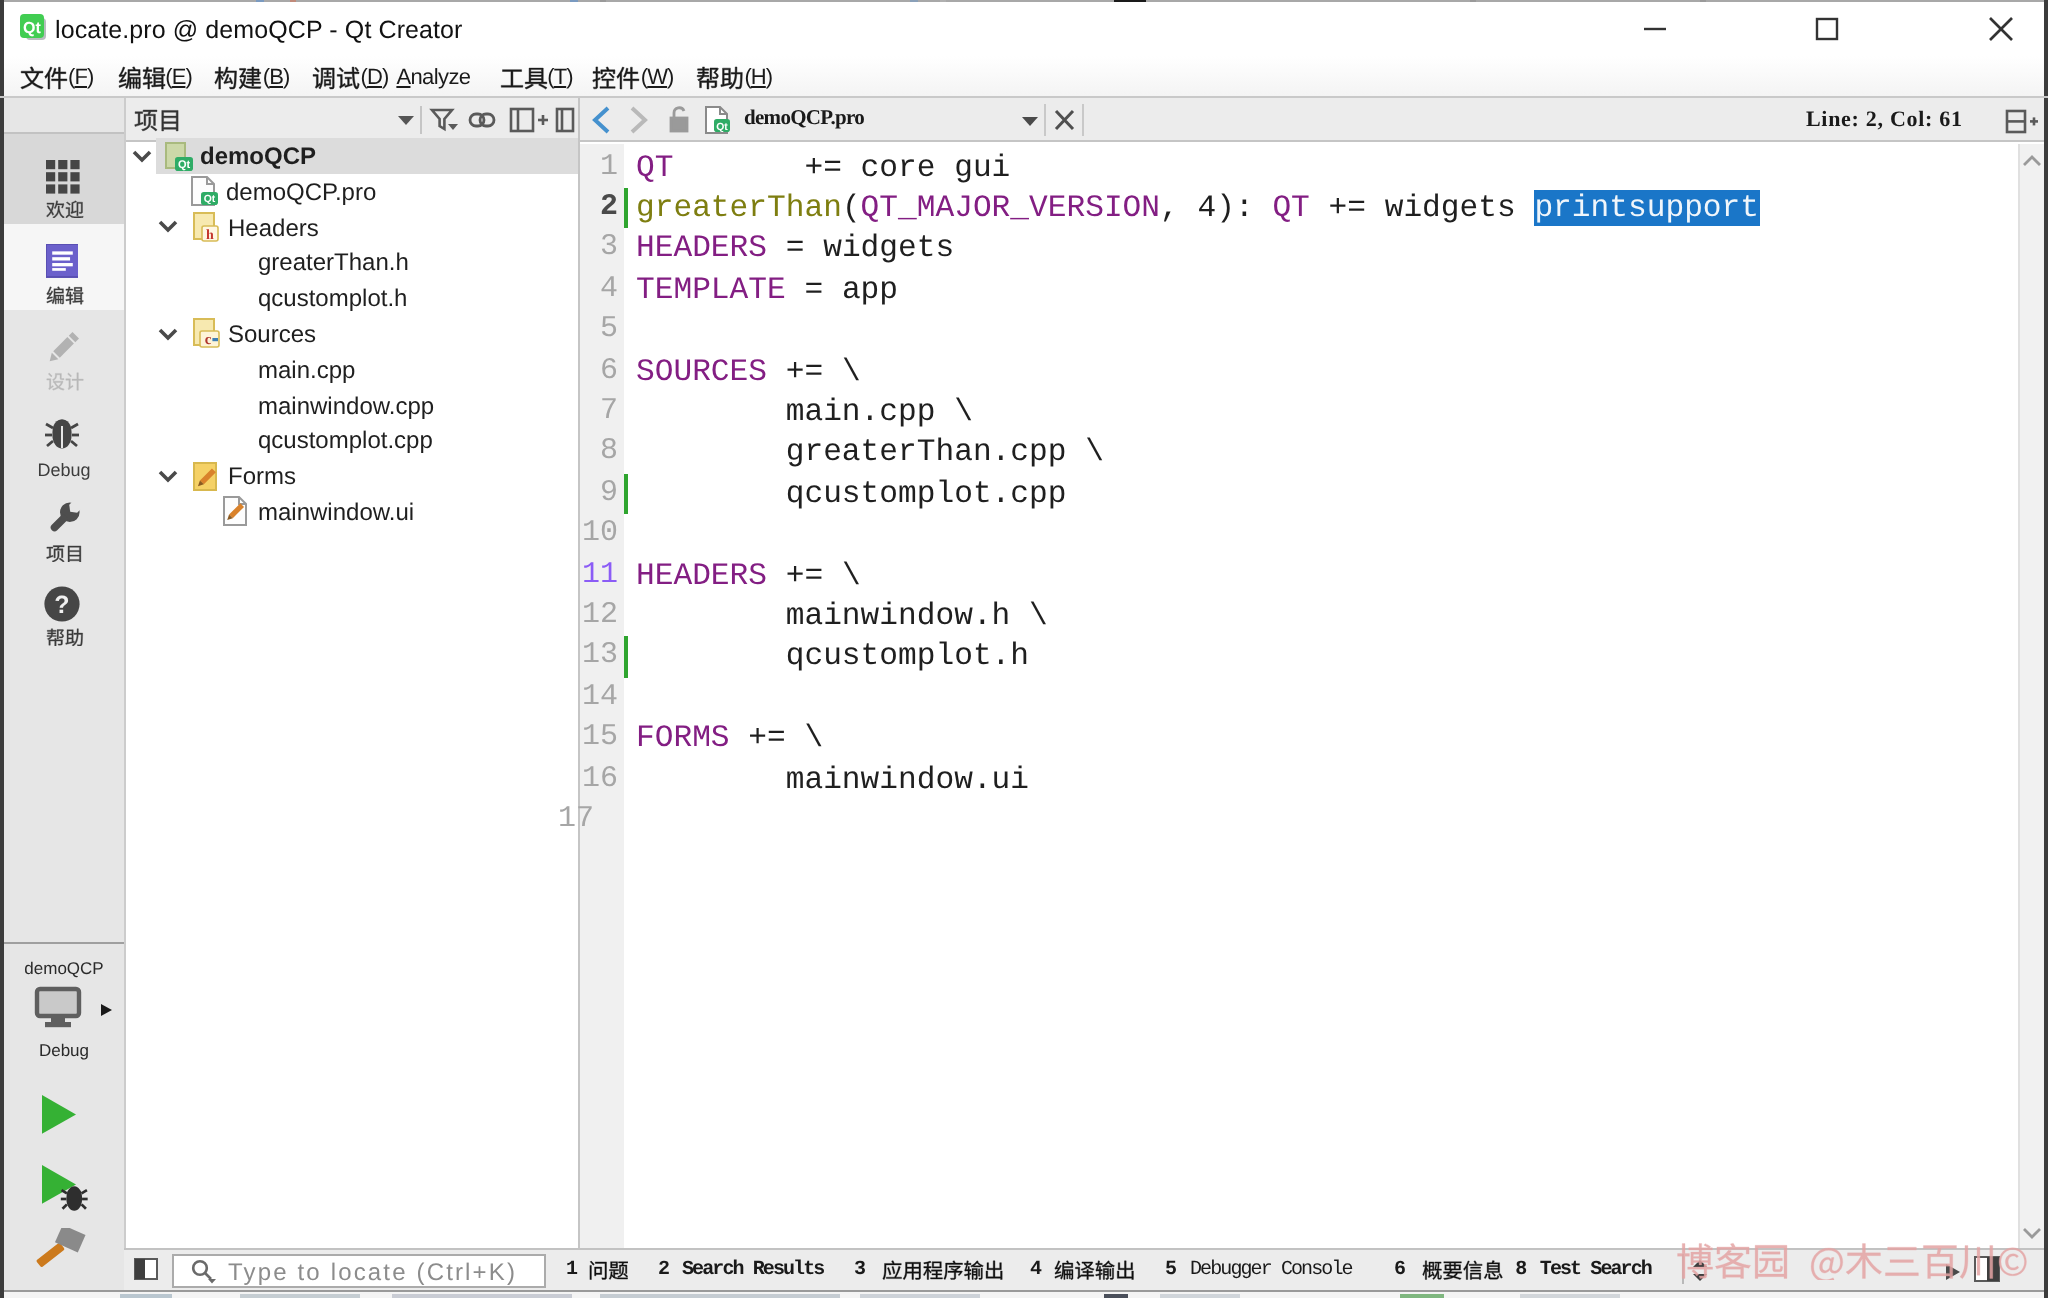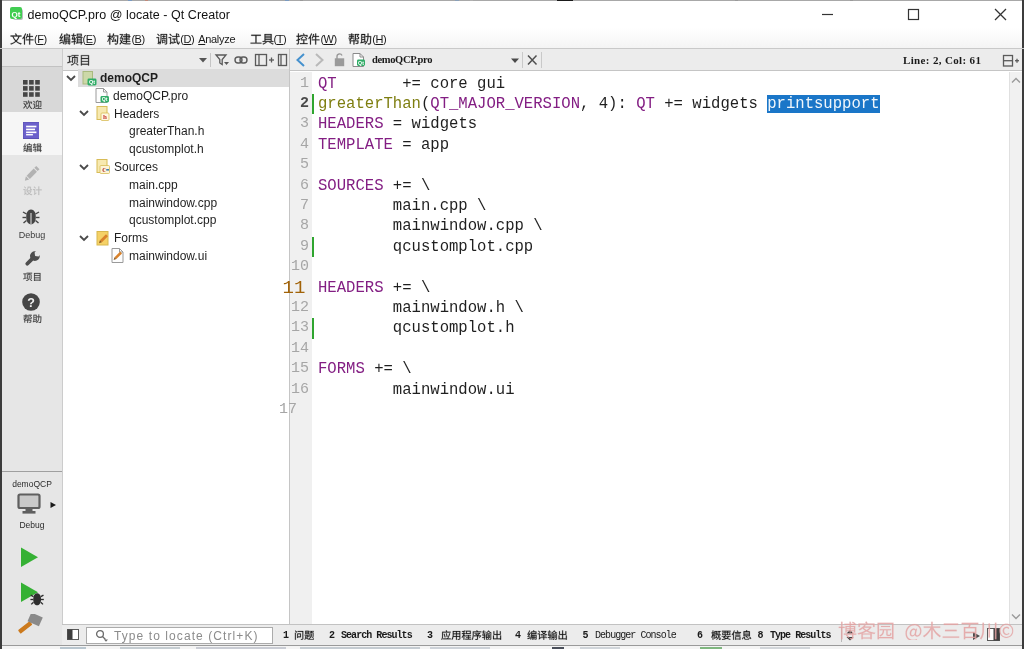--- a/index.html
+++ b/index.html
@@ -63,21 +63,21 @@
 <div class="abs" style="left:850px;top:0;width:3px;height:2px;background:#9a9a9a"></div>
 <div class="abs" style="left:557px;top:0;width:16px;height:4px;background:#1a1a1a"></div>
 <div class="abs" style="left:0;top:0;width:2px;height:649px;background:#3c3c3c"></div>
 <div class="abs" style="left:1022px;top:0;width:2px;height:649px;background:#3c3c3c"></div>
 <div class="abs" style="left:2px;top:1px;width:1020px;height:27px;background:#fff"></div>
 <svg class="abs" style="left:10px;top:7px" width="14" height="14" viewBox="0 0 14 14">
 <rect x="3" y="2" width="10" height="11" rx="2" fill="#b9bdc0"></rect>
 <rect x="0" y="0" width="12" height="12" rx="2" fill="#41cd52"></rect>
 <text x="6" y="9.5" font-size="8" fill="#fff" text-anchor="middle" font-family="Liberation Sans" font-weight="bold">Qt</text>
 </svg>
-<div class="abs" style="left:27.5px;top:7.5px;font-size:12.5px;letter-spacing:0.05px;color:#111">demoQCP.pro @ locate - Qt Creator</div>
+<div class="abs" style="left:27.5px;top:7.5px;font-size:12.5px;letter-spacing:0.05px;color:#111">locate.pro @ demoQCP - Qt Creator</div>
 <svg class="abs" style="left:815px;top:5px" width="200" height="18" viewBox="0 0 200 18">
 <line x1="7" y1="9.5" x2="18" y2="9.5" stroke="#333" stroke-width="1.2"></line>
 <rect x="93.5" y="4.5" width="10" height="10" fill="none" stroke="#333" stroke-width="1.2"></rect>
 <line x1="180" y1="4" x2="191" y2="15" stroke="#333" stroke-width="1.3"></line>
 <line x1="191" y1="4" x2="180" y2="15" stroke="#333" stroke-width="1.3"></line>
 </svg>
 <div class="abs" style="left:2px;top:28px;width:1020px;height:20px;background:linear-gradient(#ffffff,#f4f4f4)"></div>
 <div class="abs" style="left:0;top:48px;width:1024px;height:1px;background:#c9c9c9"></div>
 <svg style="position:absolute;left:10.0px;top:33.00px;" width="24.00" height="12.00" viewBox="0 0 2000 1000" fill="#1a1a1a" stroke="#1a1a1a" stroke-width="18">
     <use href="#c0" x="0"></use>
@@ -348,37 +348,37 @@
 <div class="abs mono" style="left:279px;top:73.6px;width:30px;text-align:right;font-size:15px;line-height:20.4px;color:#a6a6a6;font-weight:normal">1</div>
 <div class="abs mono" style="left:279px;top:94.0px;width:30px;text-align:right;font-size:15px;line-height:20.4px;color:#4a4a4a;font-weight:bold">2</div>
 <div class="abs mono" style="left:279px;top:114.4px;width:30px;text-align:right;font-size:15px;line-height:20.4px;color:#a6a6a6;font-weight:normal">3</div>
 <div class="abs mono" style="left:279px;top:134.8px;width:30px;text-align:right;font-size:15px;line-height:20.4px;color:#a6a6a6;font-weight:normal">4</div>
 <div class="abs mono" style="left:279px;top:155.2px;width:30px;text-align:right;font-size:15px;line-height:20.4px;color:#a6a6a6;font-weight:normal">5</div>
 <div class="abs mono" style="left:279px;top:175.6px;width:30px;text-align:right;font-size:15px;line-height:20.4px;color:#a6a6a6;font-weight:normal">6</div>
 <div class="abs mono" style="left:279px;top:196.0px;width:30px;text-align:right;font-size:15px;line-height:20.4px;color:#a6a6a6;font-weight:normal">7</div>
 <div class="abs mono" style="left:279px;top:216.4px;width:30px;text-align:right;font-size:15px;line-height:20.4px;color:#a6a6a6;font-weight:normal">8</div>
 <div class="abs mono" style="left:279px;top:236.8px;width:30px;text-align:right;font-size:15px;line-height:20.4px;color:#a6a6a6;font-weight:normal">9</div>
 <div class="abs mono" style="left:279px;top:257.2px;width:30px;text-align:right;font-size:15px;line-height:20.4px;color:#a6a6a6;font-weight:normal">10</div>
-<div class="abs mono" style="left:279px;top:277.6px;width:30px;text-align:center;font-size:19px;line-height:20.4px;color:#a16207;font-weight:normal">11</div>
+<div class="abs mono" style="left:279px;top:277.6px;width:30px;text-align:right;font-size:15px;line-height:20.4px;color:#8b5cf6;font-weight:normal">11</div>
 <div class="abs mono" style="left:279px;top:298.0px;width:30px;text-align:right;font-size:15px;line-height:20.4px;color:#a6a6a6;font-weight:normal">12</div>
 <div class="abs mono" style="left:279px;top:318.4px;width:30px;text-align:right;font-size:15px;line-height:20.4px;color:#a6a6a6;font-weight:normal">13</div>
 <div class="abs mono" style="left:279px;top:338.8px;width:30px;text-align:right;font-size:15px;line-height:20.4px;color:#a6a6a6;font-weight:normal">14</div>
 <div class="abs mono" style="left:279px;top:359.2px;width:30px;text-align:right;font-size:15px;line-height:20.4px;color:#a6a6a6;font-weight:normal">15</div>
 <div class="abs mono" style="left:279px;top:379.6px;width:30px;text-align:right;font-size:15px;line-height:20.4px;color:#a6a6a6;font-weight:normal">16</div>
 <div class="abs mono" style="left:279px;top:400.0px;width:30px;font-size:15px;line-height:20.4px;color:#a6a6a6;font-weight:normal">17</div>
 <div class="abs" style="left:311.5px;top:94.0px;width:2.5px;height:20.4px;background:#2fa52f"></div>
 <div class="abs" style="left:311.5px;top:236.8px;width:2.5px;height:20.4px;background:#2fa52f"></div>
 <div class="abs" style="left:311.5px;top:318.4px;width:2.5px;height:20.4px;background:#2fa52f"></div>
 <div class="abs mono" style="left:318.0px;top:73.6px;font-size:15.6px;line-height:20.4px;white-space:pre"><span style="color:#831e83">QT</span><span style="color:#1f1f1f">       += core gui</span></div>
 <div class="abs mono" style="left:318.0px;top:94.0px;font-size:15.6px;line-height:20.4px;white-space:pre"><span style="color:#7e7e10">greaterThan</span><span style="color:#1f1f1f">(</span><span style="color:#831e83">QT_MAJOR_VERSION</span><span style="color:#1f1f1f">, 4): </span><span style="color:#831e83">QT</span><span style="color:#1f1f1f"> += widgets </span><span style="color:#f0f6fb;background:#1a76c8">printsupport</span></div>
 <div class="abs mono" style="left:318.0px;top:114.4px;font-size:15.6px;line-height:20.4px;white-space:pre"><span style="color:#831e83">HEADERS</span><span style="color:#1f1f1f"> = widgets</span></div>
 <div class="abs mono" style="left:318.0px;top:134.8px;font-size:15.6px;line-height:20.4px;white-space:pre"><span style="color:#831e83">TEMPLATE</span><span style="color:#1f1f1f"> = app</span></div>
 <div class="abs mono" style="left:318.0px;top:175.6px;font-size:15.6px;line-height:20.4px;white-space:pre"><span style="color:#831e83">SOURCES</span><span style="color:#1f1f1f"> += \</span></div>
 <div class="abs mono" style="left:318.0px;top:196.0px;font-size:15.6px;line-height:20.4px;white-space:pre"><span style="color:#1f1f1f">        main.cpp \</span></div>
-<div class="abs mono" style="left:318.0px;top:216.4px;font-size:15.6px;line-height:20.4px;white-space:pre"><span style="color:#1f1f1f">        mainwindow.cpp \</span></div>
+<div class="abs mono" style="left:318.0px;top:216.4px;font-size:15.6px;line-height:20.4px;white-space:pre"><span style="color:#1f1f1f">        greaterThan.cpp \</span></div>
 <div class="abs mono" style="left:318.0px;top:236.8px;font-size:15.6px;line-height:20.4px;white-space:pre"><span style="color:#1f1f1f">        qcustomplot.cpp</span></div>
 <div class="abs mono" style="left:318.0px;top:277.6px;font-size:15.6px;line-height:20.4px;white-space:pre"><span style="color:#831e83">HEADERS</span><span style="color:#1f1f1f"> += \</span></div>
 <div class="abs mono" style="left:318.0px;top:298.0px;font-size:15.6px;line-height:20.4px;white-space:pre"><span style="color:#1f1f1f">        mainwindow.h \</span></div>
 <div class="abs mono" style="left:318.0px;top:318.4px;font-size:15.6px;line-height:20.4px;white-space:pre"><span style="color:#1f1f1f">        qcustomplot.h</span></div>
 <div class="abs mono" style="left:318.0px;top:359.2px;font-size:15.6px;line-height:20.4px;white-space:pre"><span style="color:#831e83">FORMS</span><span style="color:#1f1f1f"> += \</span></div>
 <div class="abs mono" style="left:318.0px;top:379.6px;font-size:15.6px;line-height:20.4px;white-space:pre"><span style="color:#1f1f1f">        mainwindow.ui</span></div>
 <div class="abs" style="left:62px;top:624px;width:960px;height:21px;background:#ececec;border-top:1px solid #c2c2c2"></div>
 <div class="abs" style="left:2px;top:645px;width:1020px;height:4px;background:#f4f4f4;border-top:1px solid #9a9a9a"></div>
 <div class="abs" style="left:60px;top:646.5px;width:26px;height:2px;background:#b9c6cf"></div>
 <div class="abs" style="left:120px;top:646.5px;width:60px;height:2px;background:#c5cdd2"></div>
@@ -426,21 +426,21 @@
 <div class="abs mono" style="left:582.5px;top:629.6px;font-size:10px;font-weight:bold;color:#1a1a1a">5</div>
 <div class="abs mono" style="left:595.0px;top:629.6px;font-size:10px;font-weight:normal;color:#1a1a1a;letter-spacing:-0.95px">Debugger Console</div>
 <div class="abs mono" style="left:697.0px;top:629.6px;font-size:10px;font-weight:bold;color:#1a1a1a">6</div>
 <svg style="position:absolute;left:711.3px;top:629.70px;" width="40.80" height="10.20" viewBox="0 0 4000 1000" fill="#111" stroke="#111" stroke-width="18">
     <use href="#c28" x="0"></use>
     <use href="#c29" x="1000"></use>
     <use href="#c30" x="2000"></use>
     <use href="#c31" x="3000"></use>
   </svg>
 <div class="abs mono" style="left:757.6px;top:629.6px;font-size:10px;font-weight:bold;color:#1a1a1a">8</div>
-<div class="abs mono" style="left:769.9px;top:629.6px;font-size:10px;font-weight:bold;color:#1a1a1a;letter-spacing:-0.95px">Type Results</div>
+<div class="abs mono" style="left:769.9px;top:629.6px;font-size:10px;font-weight:bold;color:#1a1a1a;letter-spacing:-0.95px">Test Search</div>
 <div class="abs" style="left:840.5px;top:627px;width:1px;height:15px;background:#b9b9b9"></div>
 <svg class="abs" style="left:845px;top:629px" width="10" height="13" viewBox="0 0 10 13">
 <path d="M1.5 4.5 L5 1 L8.5 4.5 Z" fill="#3e3e3e"></path>
     <path d="M1.5 8 L5 11.5 L8.5 8 Z" fill="#3e3e3e"></path>
 </svg>
 <svg class="abs" style="left:972px;top:631px" width="9" height="10" viewBox="0 0 9 10">
     <path d="M1 1 L8 5 L1 9 Z" fill="#4a4a4a"></path>
   </svg>
 <svg class="abs" style="left:987px;top:628px" width="13" height="13" viewBox="0 0 13 13">
 <rect x="0.5" y="0.5" width="12" height="12" fill="#fff" stroke="#5a5a5a"></rect>

